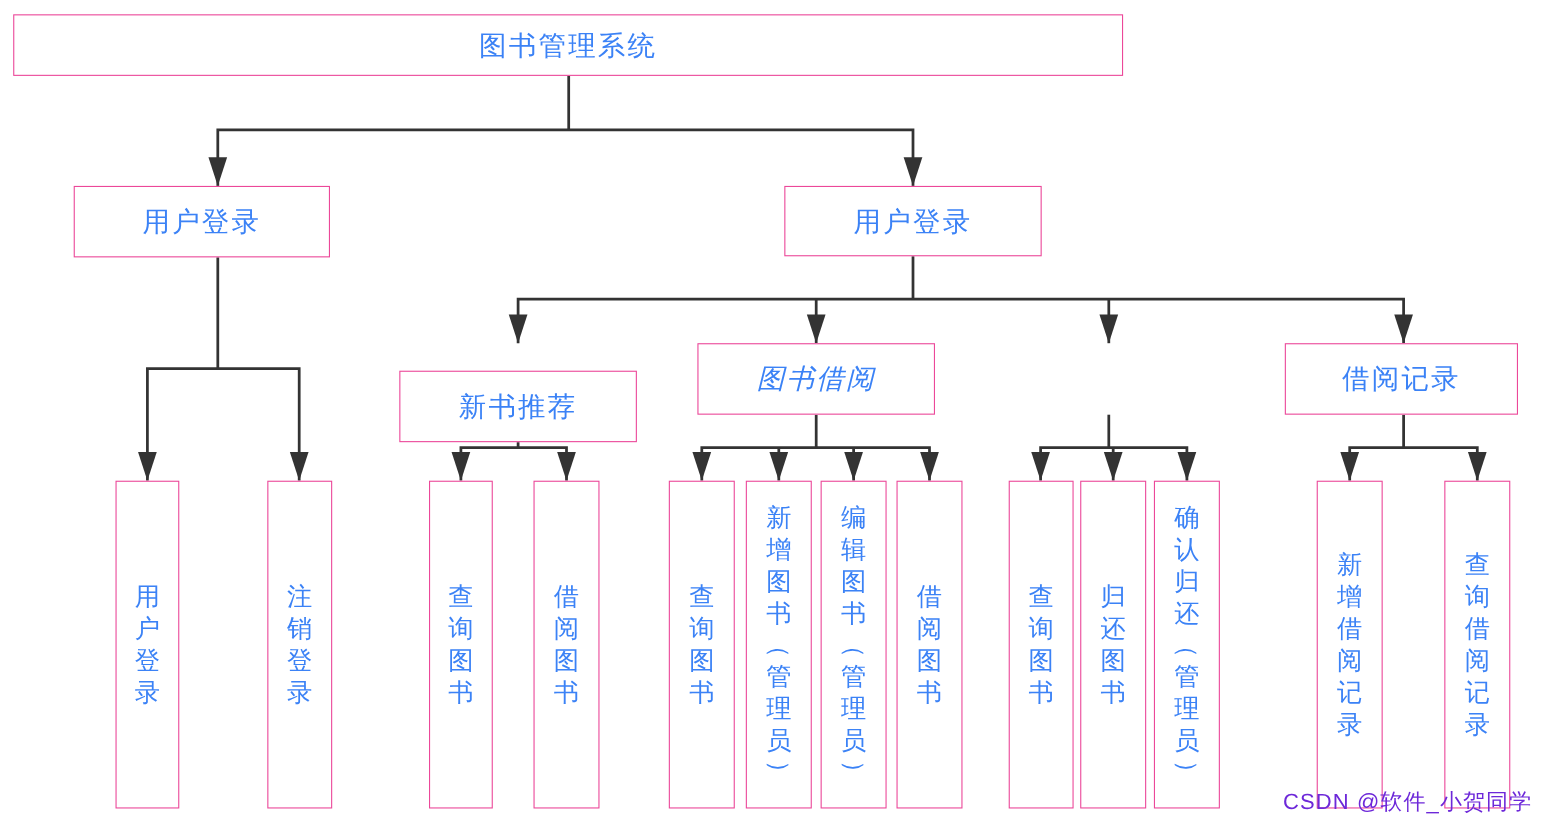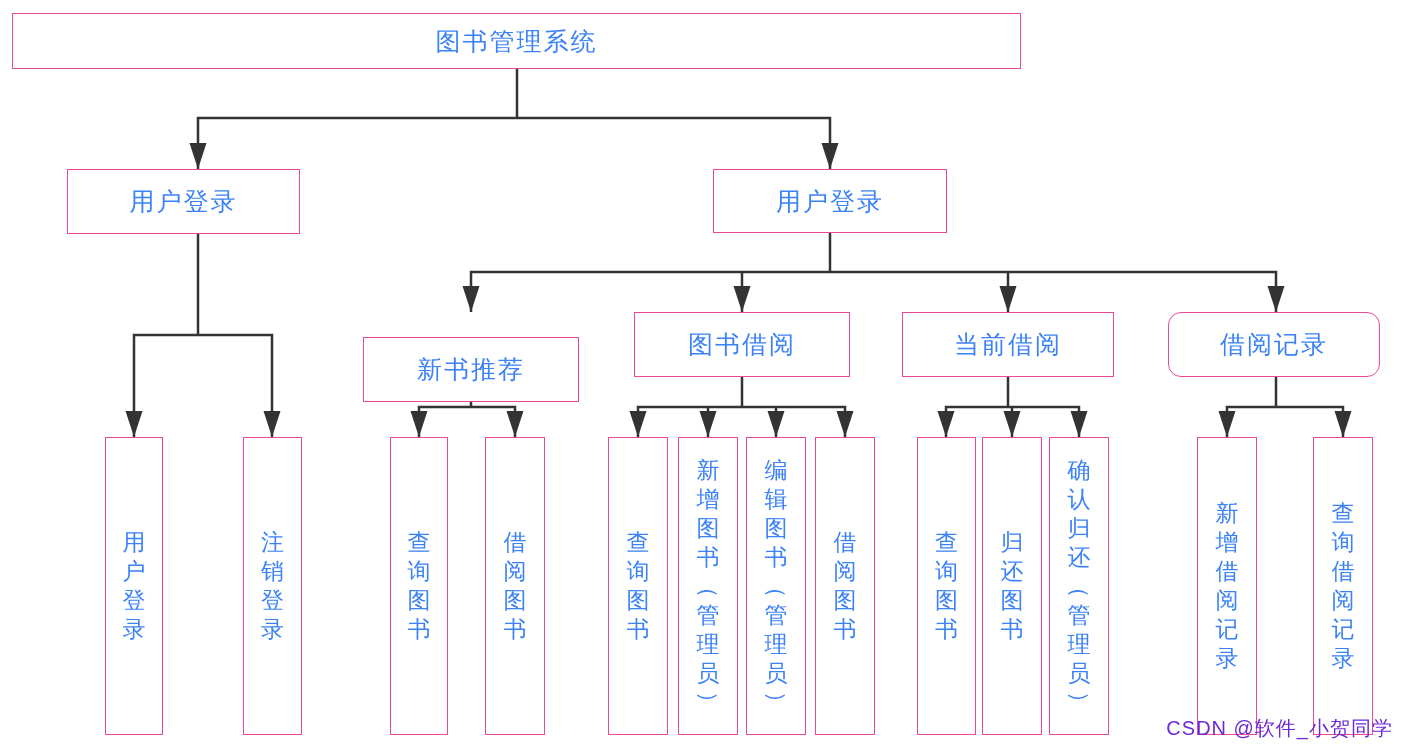--- a/index.html
+++ b/index.html
@@ -94,23 +94,22 @@
         <polygon points="1334.5,411 1351.5,411 1343,437"></polygon>
       </g>
   </svg>
 
   <div class="node" style="left:12px; top:13px; width:1009px; height:56px;">图书管理系统</div>
 
   <div class="node" style="left:67px; top:169px; width:233px; height:65px;">用户登录</div>
   <div class="node" style="left:713px; top:169px; width:234px; height:64px;">用户登录</div>
 
   <div class="node" style="left:363px; top:312px; width:216px; height:65px;margin-top:25px;">新书推荐</div>
-  <div class="node" style="left:634px; top:312px; width:216px; height:65px;">图书借阅</div>
-  <div class="node" style="left:902px; top:312px; width:212px; height:65px;">当前借阅</div>
-  <div class="node" style="left:1168px; top:312px; width:212px; height:65px;border-radius:13px;">借阅记录</div>
+  <div class="node" style="left:634px; top:312px; width:216px; height:65px;font-style:italic;">图书借阅</div>
+  <div class="node" style="left:1168px; top:312px; width:212px; height:65px;">借阅记录</div>
 
   <div class="node vbox" style="left:105px; top:437px; width:58px; height:298px;">
       <span>用</span>
       <span>户</span>
       <span>登</span>
       <span>录</span>
     </div>
   <div class="node vbox" style="left:243px; top:437px; width:59px; height:298px;">
       <span>注</span>
       <span>销</span>

